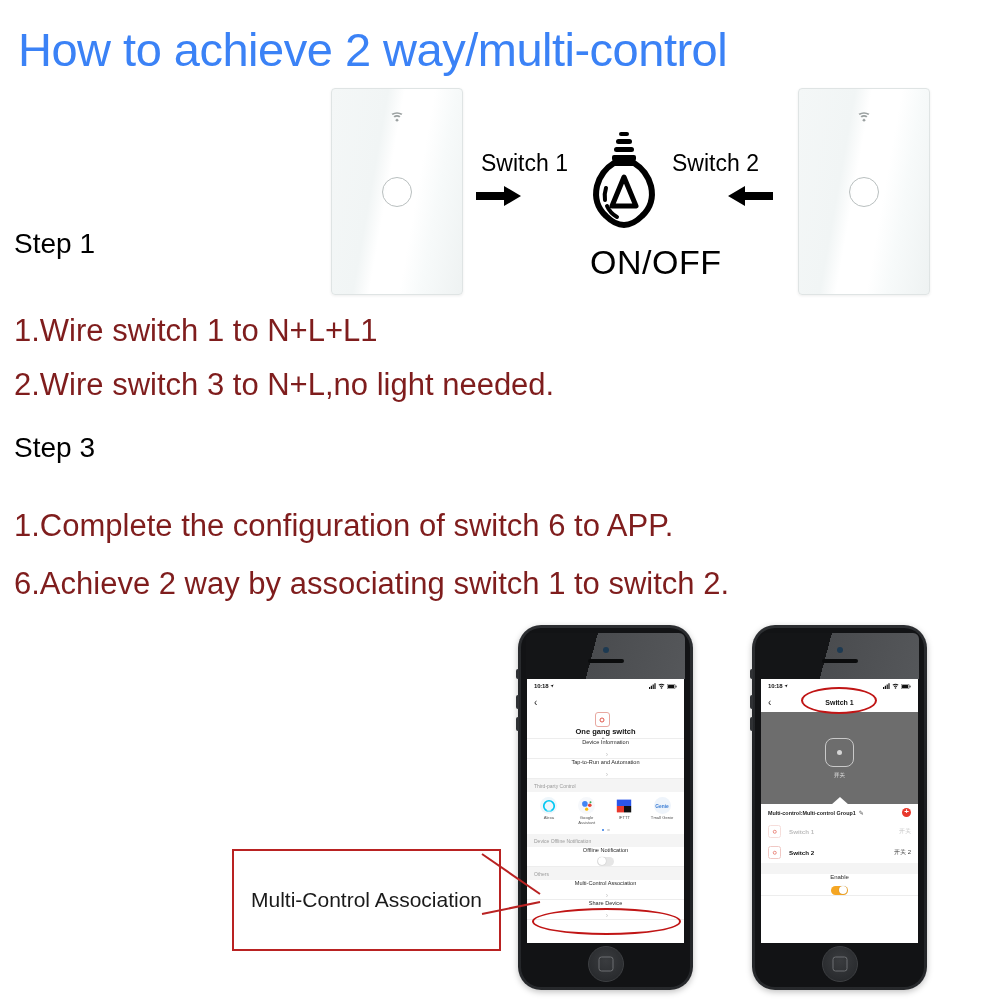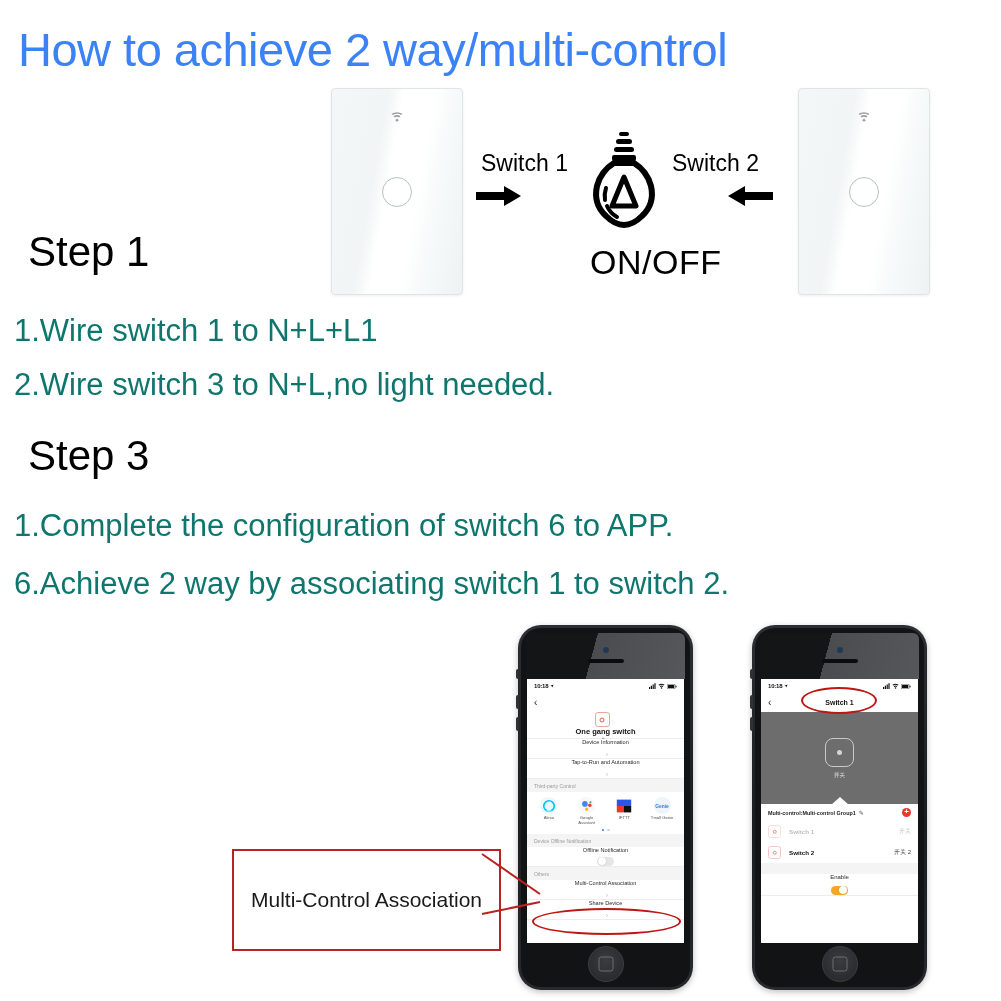--- a/index.html
+++ b/index.html
@@ -22,32 +22,32 @@
     left: 18px;
     top: 22px;
     font-size: 47px;
     letter-spacing: -0.5px;
     white-space: nowrap;
     font-weight: 400;
     color: #3b82f6;
   }
   .step-heading {
     position: absolute;
-    left: 28px;
-    font-size: 42px;
+    left: 14px;
+    font-size: 28px;
     font-weight: 400;
     white-space: nowrap;
   }
   .body-line {
     position: absolute;
     left: 14px;
     font-size: 31px;
     font-weight: 400;
     white-space: nowrap;
-    color: #0f766e;
+    color: #7f1d1d;
   }
 
   
   .switch-panel {
     position: absolute;
     width: 130px;
     height: 205px;
     border: 1px solid #dfe4e4;
     border-radius: 4px;
     background: linear-gradient(100deg,

